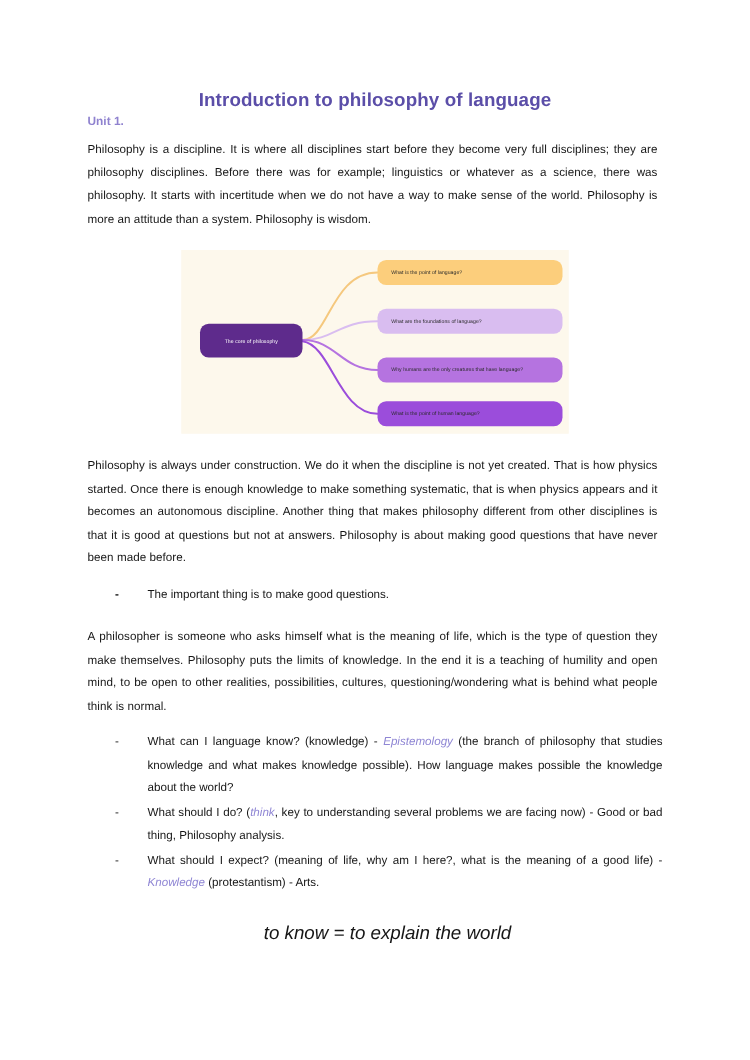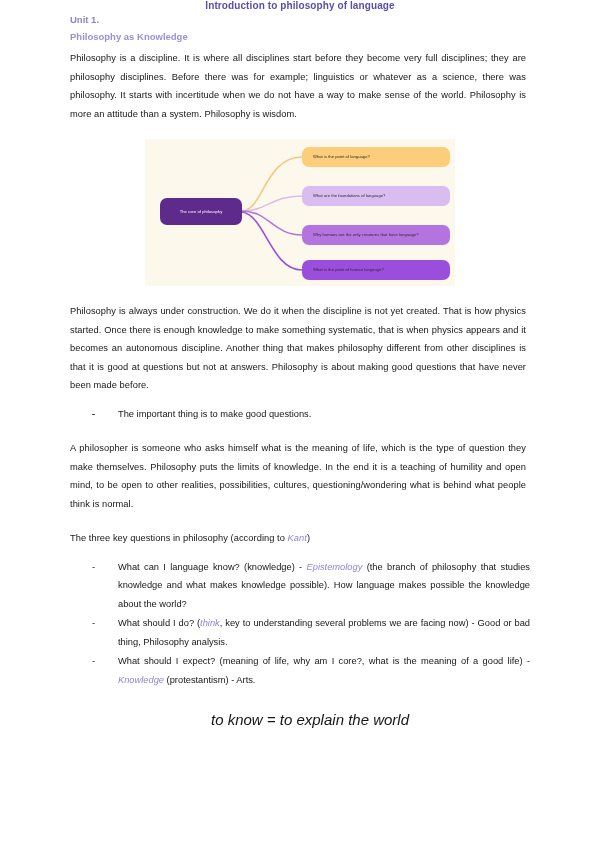--- a/index.html
+++ b/index.html
@@ -25,22 +25,23 @@
     position: absolute;
     left: 70px;
     top: 0;
     width: 460px;
   }
 
   
   .doc-title {
     text-align: center;
     color: #5b4ea8;
-    font-size: 10px;
+    font-size: 15px;
     font-weight: bold;
+    margin-top: 72px;
     letter-spacing: 0.1px;
   }
 
   
   .heading-block {
   }
   .unit-line {
     color: #8f82cf;
     font-size: 9.5px;
     font-weight: bold;
@@ -162,21 +163,20 @@
 </head>
 <body>
 
 <div class="page">
   <div class="content">
 
     <div class="doc-title">Introduction to philosophy of language</div>
 
     <div class="heading-block">
       <div class="unit-line">Unit 1.</div>
-      <div class="sub-heading">Philosophy as Knowledge</div>
     </div>
 
     <p class="body-text">Philosophy is a discipline. It is where all disciplines start before they become very full disciplines; they are philosophy disciplines. Before there was for example; linguistics or whatever as a science, there was philosophy. It starts with incertitude when we do not have a way to make sense of the world. Philosophy is more an attitude than a system. Philosophy is wisdom.</p>
 
     <div class="diagram-wrap">
       <div class="diagram">
 
         <svg class="connectors" viewBox="0 0 310 147">
           <path d="M97 72 C 118 72, 120 18, 157 18" fill="none" stroke="#F5C87E" stroke-width="1.6" stroke-linecap="round"></path>
           <path d="M97 72 C 122 72, 126 57, 157 57" fill="none" stroke="#D9BDF0" stroke-width="1.6" stroke-linecap="round"></path>
@@ -200,30 +200,29 @@
         <span class="dash">-</span>
       </li>
       <li>
         <span class="dash">-</span>
         <span>The important thing is to make good questions.</span>
       </li>
     </ul>
 
     <p class="body-text spaced">A philosopher is someone who asks himself what is the meaning of life, which is the type of question they make themselves. Philosophy puts the limits of knowledge. In the end it is a teaching of humility and open mind, to be open to other realities, possibilities, cultures, questioning/wondering what is behind what people think is normal.</p>
 
-    <p class="body-text spaced"><span>The three key questions in philosophy (according to </span><span class="term">Kant</span><span>)</span></p>
 
     <ul class="dash-list key-q-list">
       <li>
         <span class="dash">-</span><span>What can I language know? (knowledge) - </span><span class="term">Epistemology</span><span> (the branch of philosophy that studies knowledge and what makes knowledge possible). How language makes possible the knowledge about the world?</span>
       </li>
       <li>
         <span class="dash">-</span><span>What should I do? (</span><span class="term">think</span><span>, key to understanding several problems we are facing now) - Good or bad thing, Philosophy analysis.</span>
       </li>
       <li>
-        <span class="dash">-</span><span>What should I expect? (meaning of life, why am I core?, what is the meaning of a good life) - </span><span class="term">Knowledge</span><span> (protestantism) - Arts.</span>
+        <span class="dash">-</span><span>What should I expect? (meaning of life, why am I here?, what is the meaning of a good life) - </span><span class="term">Knowledge</span><span> (protestantism) - Arts.</span>
       </li>
     </ul>
 
     <div class="closing-line">to know = to explain the world</div>
 
   </div>
 </div>
 
 </body></html>

